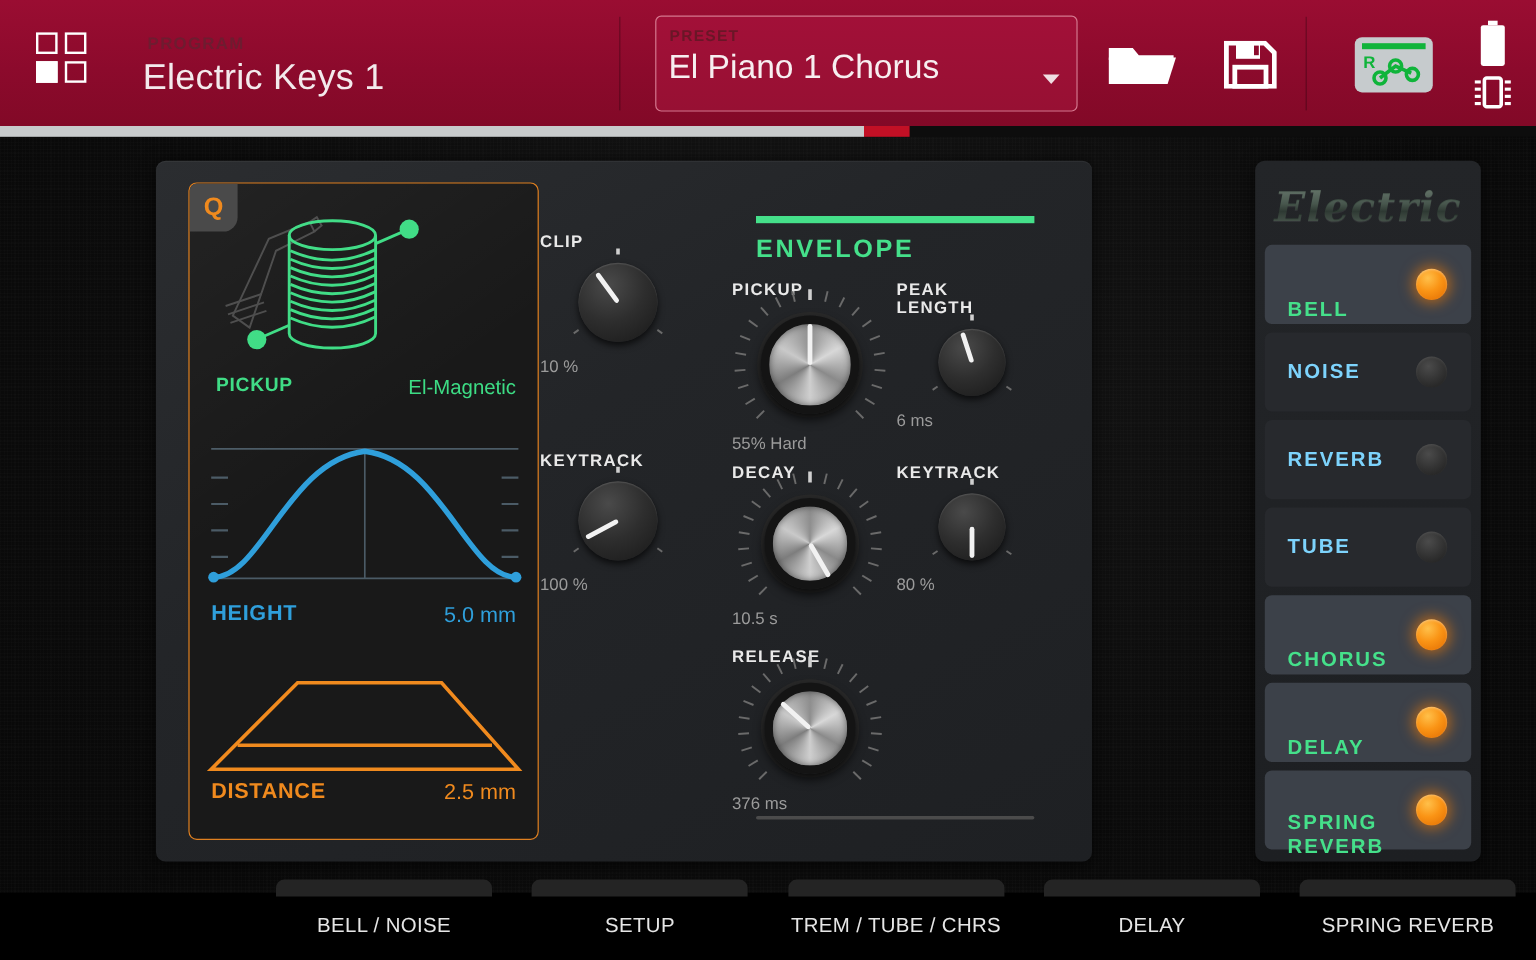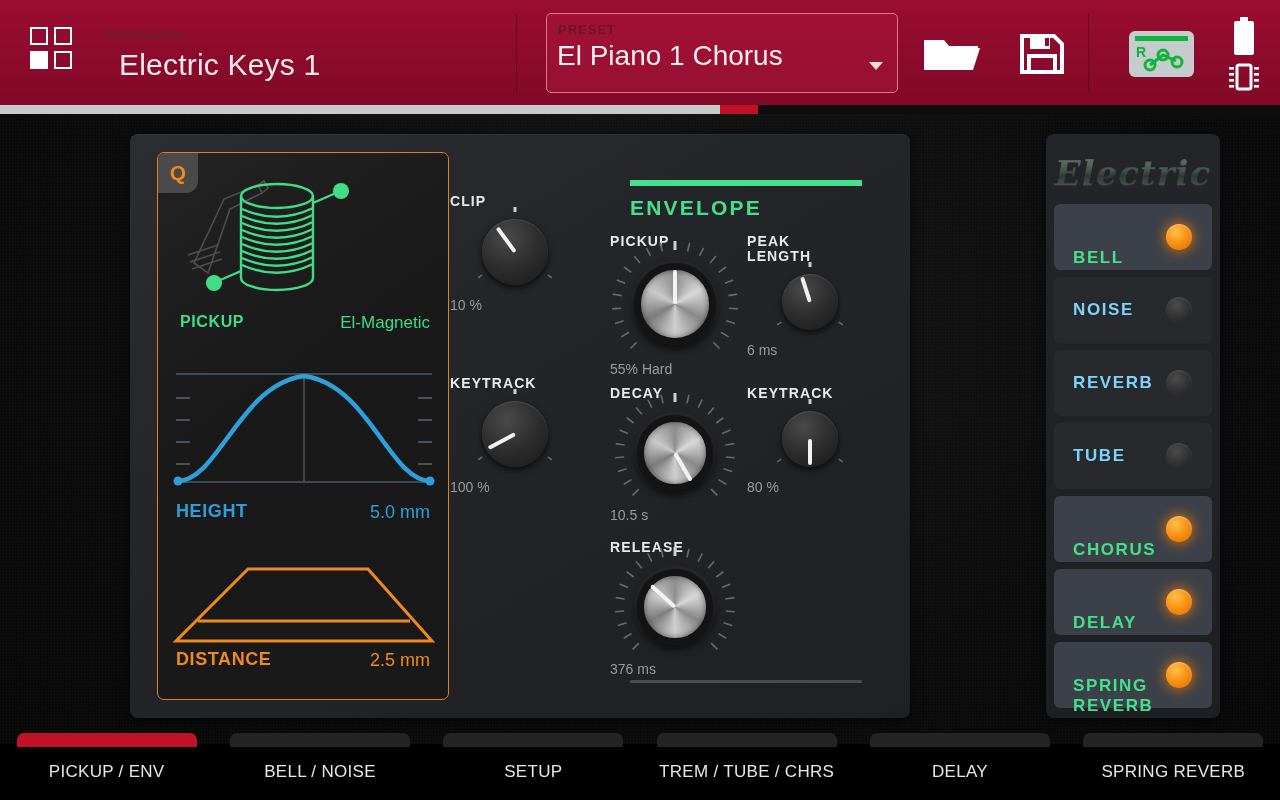--- a/index.html
+++ b/index.html
@@ -30,21 +30,21 @@
   .grid-icon i {
     position: absolute; width: 18px; height: 18px; border: 2px solid #fff;
     display: block;
   }
   .grid-icon i:nth-child(1){ left: 0; top: 0; }
   .grid-icon i:nth-child(2){ left: 24px; top: 0; }
   .grid-icon i:nth-child(3){ left: 0; top: 24px; background:#fff; }
   .grid-icon i:nth-child(4){ left: 24px; top: 24px; }
 
   .program-label {
-    position: absolute; left: 104px; top: 28px;
+    position: absolute; left: 123px; top: 28px;
     font-size: 14px; letter-spacing: 1.1px; color: #6e1c30;
     font-weight: 600;
   }
   .program-name {
     position: absolute; left: 119px; top: 48px;
     font-size: 30px; color: #f3eaec; font-weight: 300;
     letter-spacing: 0.2px; white-space: nowrap;
   }
   .topbar-divider {
     position: absolute; top: 14px; height: 78px; width: 1px;
@@ -187,21 +187,21 @@
     position: absolute; left: 30px; top: 44px; font-size: 21px; font-weight: 700;
     color: #45e08a; letter-spacing: 2.2px;
   }
   .env-footer-line {
     position: absolute; left: 30px; top: 528px; width: 232px; height: 3px;
     background: #4b4b4b; border-radius: 2px;
   }
 
   
   .modules {
-    position: absolute; left: 1046px; top: 134px; width: 174px; height: 584px;
+    position: absolute; left: 1046px; top: 134px; width: 188px; height: 584px;
     background: linear-gradient(180deg, #232528 0%, #1d1f22 100%);
     border-radius: 8px; padding: 8px;
     box-shadow: 0 2px 12px rgba(0,0,0,0.6);
   }
   .brand {
     height: 62px; display: flex; align-items: center; justify-content: center;
     font-family: "DejaVu Serif", serif; font-style: italic; font-size: 34px;
     font-weight: 700; letter-spacing: 1px;
     background: linear-gradient(180deg, #7e8f82 0%, #3a4a40 45%, #1f2b24 55%, #6d7f72 100%);
     -webkit-background-clip: text; background-clip: text; color: transparent;
@@ -586,24 +586,20 @@
         </div>
         <div class="mod-item on selected">
           <div class="mod-label">SPRING
 REVERB</div>
           <div class="led"></div>
         </div>
       </div>
   </div>
 
   <div class="tabs" id="tabs">
-      <div class="tab active" style="left: 0px; width: 213.333px;">
-        <div class="cap"></div>
-        <div class="label">PICKUP / ENV</div>
-      </div>
       <div class="tab" style="left: 213.333px; width: 213.333px; text-decoration: underline;">
         <div class="cap"></div>
         <div class="label">BELL / NOISE</div>
       </div>
       <div class="tab" style="left: 426.667px; width: 213.333px;">
         <div class="cap"></div>
         <div class="label">SETUP</div>
       </div>
       <div class="tab" style="left: 640px; width: 213.333px;">
         <div class="cap"></div>

